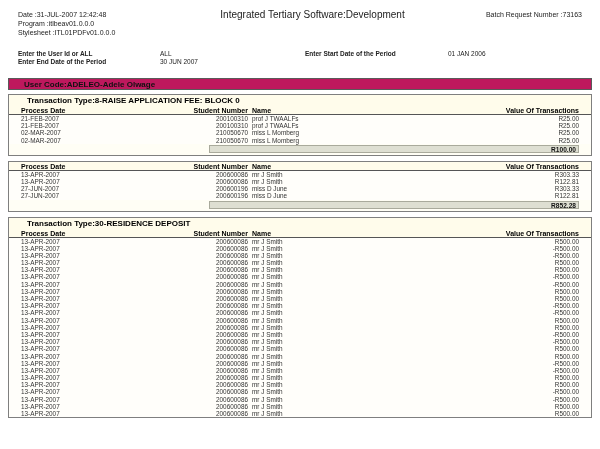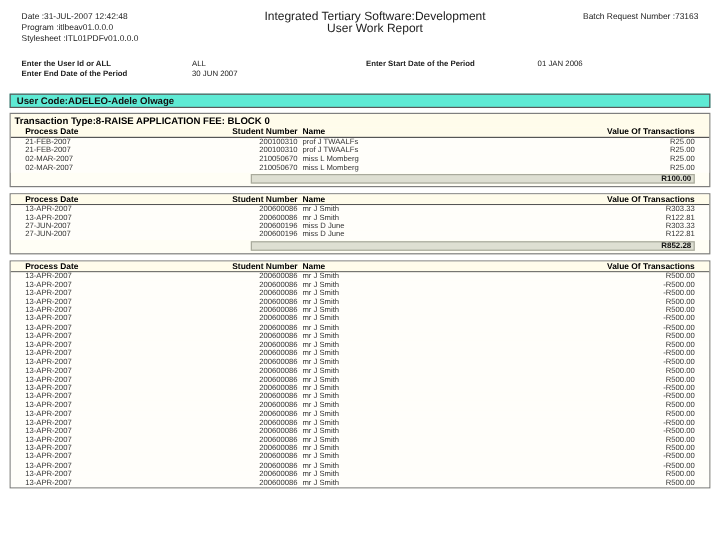--- a/index.html
+++ b/index.html
@@ -19,32 +19,32 @@
   
   .params {
     margin:13px 10px 0 18px;
     display:grid; grid-template-columns:142px 145px 143px auto;
     font-size:6.5px; line-height:8px; color:#222;
   }
   .params .plabel { font-weight:bold; }
   
   .userbar {
     margin:12px 8px 0 8px; height:12px; line-height:11px;
-    background:#5eead4; border:1px solid #5a5a5a;
-    font-size:8px; font-weight:bold; padding-left:5px; color:#111;
+    background:#be185d; border:1px solid #5a5a5a;
+    font-size:8px; font-weight:bold; padding-left:15px; color:#111;
   }
   
   .sections { margin:0 8px; }
   .tsection {
     margin-top:4px; border:1px solid #7f7f7f; background:#fffef5;
   }
   .tsection + .tsection { margin-top:5px; }
   .tsection-title {
     height:11px; line-height:11px; font-size:8px; font-weight:bold;
-    padding-left:3px; color:#000; background:#fffceb;
+    padding-left:18px; color:#000; background:#fffceb;
   }
   .row { display:flex; padding:0 12px; }
   .thead {
     height:9px; line-height:9px; font-size:7px; font-weight:bold;
     border-bottom:1px solid #555; background:#fffceb; color:#000;
   }
   .drow { height:7.2px; line-height:7.2px; font-size:6.4px; color:#333; background:#fffefa; }
   .c-date { width:130px; text-align:left; }
   .c-stu  { width:97px;  text-align:right; }
   .c-name { flex:1; padding-left:4px; text-align:left; }
@@ -62,21 +62,20 @@
 <div class="page">
 
   <div class="hdr">
     <div class="hdr-left">
       <div>Date :31-JUL-2007 12:42:48</div>
       <div>Program :itlbeav01.0.0.0</div>
       <div>Stylesheet :ITL01PDFv01.0.0.0</div>
     </div>
     <div class="hdr-center">
       <div>Integrated Tertiary Software:Development</div>
-      <div>User Work Report</div>
     </div>
     <div class="hdr-right">
       <div class="batch">Batch Request Number :73163</div>
     </div>
   </div>
 
   <div class="params">
     <div class="plabel">Enter the User Id or ALL</div>
     <div class="pvalue">ALL</div>
     <div class="plabel">Enter Start Date of the Period</div>
@@ -155,20 +154,21 @@
           <div class="c-date">27-JUN-2007</div>
           <div class="c-stu">200600196</div>
           <div class="c-name">miss D June</div>
           <div class="c-val">R122.81</div>
         </div>
         <div class="trow">
           <div class="total-box">R852.28</div>
         </div>
       </div>
       <div class="tsection">
+        <div class="tsection-title">Transaction Type:30-RESIDENCE DEPOSIT</div>
         <div class="row thead">
           <div class="c-date">Process Date</div>
           <div class="c-stu">Student Number</div>
           <div class="c-name">Name</div>
           <div class="c-val">Value Of Transactions</div>
         </div>
         <div class="row drow">
           <div class="c-date">13-APR-2007</div>
           <div class="c-stu">200600086</div>
           <div class="c-name">mr J Smith</div>

